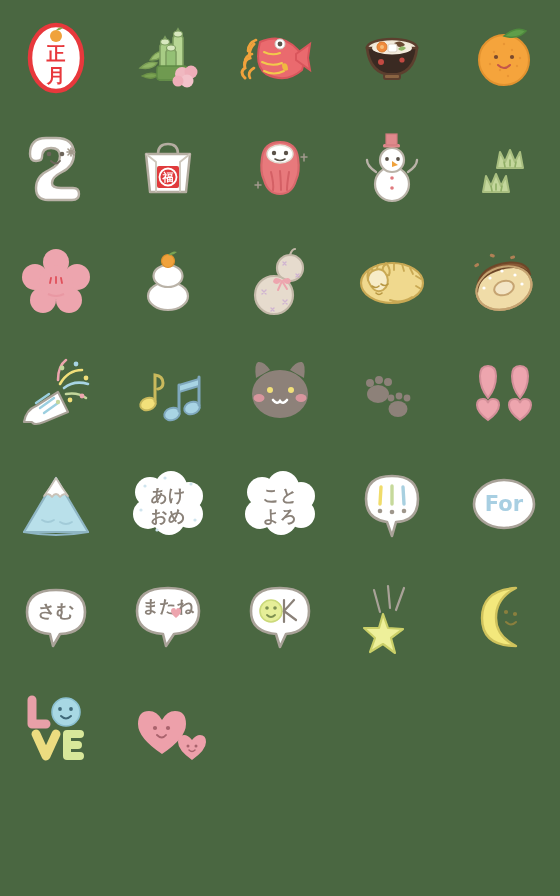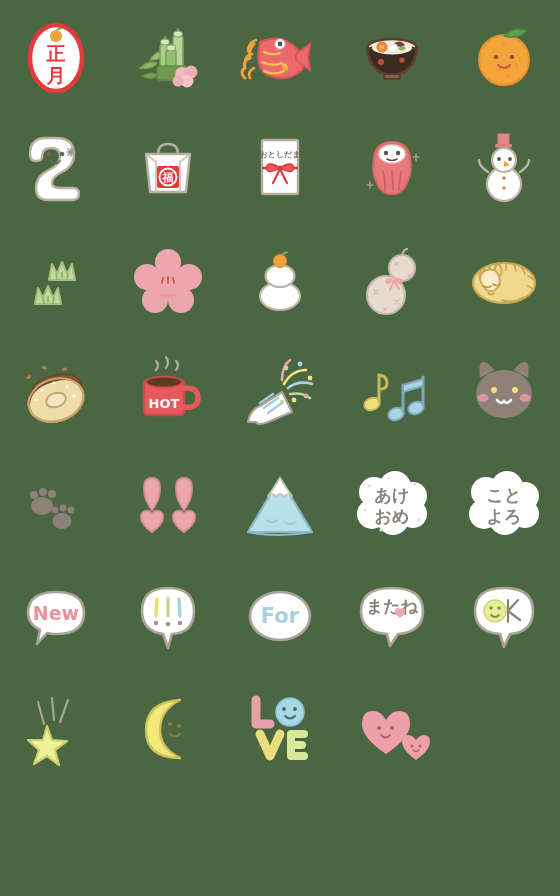--- a/index.html
+++ b/index.html
@@ -154,33 +154,20 @@
     <svg width="84" height="84" viewBox="0 0 84 84">
       <path d="M32 28 q0 -10 10 -10 q10 0 10 10" fill="none" stroke="#b5ada1" stroke-width="2.6"></path>
       <path d="M20 28 l44 0 l-4 38 l-36 0z" fill="#ffffff" stroke="#b5ada1" stroke-width="2.4" stroke-linejoin="round"></path>
       <path d="M20 28 l10 8 l0 30 M64 28 l-10 8 l0 30" fill="none" stroke="#cdc6bb" stroke-width="1.8"></path>
       <rect x="31" y="40" width="22" height="22" rx="2" fill="#e03a3c"></rect>
       <circle cx="42" cy="51" r="8.5" fill="none" stroke="#ffffff" stroke-width="1.8"></circle>
       <text class="bub-txt" x="42" y="52" font-size="11" fill="#ffffff">福</text>
     </svg>
   </div>
 
-  <div class="cell">
-    <svg width="84" height="84" viewBox="0 0 84 84">
-      <rect x="24" y="14" width="36" height="54" rx="2" fill="#ffffff" stroke="#b5ada1" stroke-width="2.4"></rect>
-      <text class="bub-txt" x="42" y="28" font-size="8" fill="#7a7065">おとしだま</text>
-      <g>
-        <path d="M24 42 l36 0" stroke="#e03a3c" stroke-width="2.4" fill="none"></path>
-        <path d="M42 42 q-12 -8 -14 0 q2 7 14 0z" fill="#ef5a5c" stroke="#d8383a" stroke-width="1.4"></path>
-        <path d="M42 42 q12 -8 14 0 q-2 7 -14 0z" fill="#ef5a5c" stroke="#d8383a" stroke-width="1.4"></path>
-        <path d="M42 43 l-7 14 M42 43 l7 14" stroke="#e03a3c" stroke-width="2.2" fill="none" stroke-linecap="round"></path>
-        <circle cx="42" cy="42" r="2.6" fill="#d8383a"></circle>
-      </g>
-    </svg>
-  </div>
 
   <div class="cell">
     <svg width="84" height="84" viewBox="0 0 84 84">
       <path d="M42 16 q16 0 18 16 q2 14 -2 22 q-4 14 -16 14 q-12 0 -16 -14 q-4 -8 -2 -22 q2 -16 18 -16z" fill="#e8797c" stroke="#d9686c" stroke-width="2.2"></path>
       <ellipse cx="42" cy="28" rx="13" ry="9" fill="#ffffff" stroke="#e2dbd1" stroke-width="1.4"></ellipse>
       <circle cx="36" cy="27" r="2.2" fill="#5b5249"></circle>
       <circle cx="48" cy="27" r="2.2" fill="#5b5249"></circle>
       <path d="M37 33 q5 3 10 0" fill="none" stroke="#5b5249" stroke-width="1.6" stroke-linecap="round"></path>
       <path d="M33 46 q3 12 2 18 M42 45 q1 12 1 19 M51 46 q-2 12 -2 18" fill="none" stroke="#d46065" stroke-width="2" stroke-linecap="round"></path>
       <g stroke="#a39a8d" stroke-width="1.5" stroke-linecap="round">
@@ -301,33 +288,20 @@
         <circle cx="22" cy="50" r="1.6"></circle>
       </g>
       <g fill="#b08055">
         <rect x="12" y="26" width="5" height="3" rx="1.4" transform="rotate(-30 14 27)"></rect>
         <rect x="28" y="16" width="5" height="3" rx="1.4" transform="rotate(20 30 17)"></rect>
         <rect x="48" y="18" width="5" height="3" rx="1.4" transform="rotate(-15 50 19)"></rect>
       </g>
     </svg>
   </div>
 
-  <div class="cell">
-    <svg width="84" height="84" viewBox="0 0 84 84">
-      <g stroke="#b5ada1" stroke-width="2.2" fill="none" stroke-linecap="round">
-        <path d="M30 20 q4 -5 0 -9"></path>
-        <path d="M40 18 q4 -6 0 -11"></path>
-        <path d="M50 20 q4 -5 0 -9"></path>
-      </g>
-      <rect x="18" y="30" width="40" height="35" rx="4" fill="#e8595d" stroke="#cf484c" stroke-width="2.4"></rect>
-      <path d="M58 38 q14 -1 14 10 q0 11 -14 9" fill="none" stroke="#e8595d" stroke-width="5.5" stroke-linecap="round"></path>
-      <ellipse cx="38" cy="32" rx="18" ry="5.5" fill="#5a3a22" stroke="#cf484c" stroke-width="2"></ellipse>
-      <text class="bub-txt" x="38" y="54" font-size="13" fill="#ffffff">HOT</text>
-    </svg>
-  </div>
 
   <div class="cell">
     <svg width="84" height="84" viewBox="0 0 84 84">
       <path d="M10 72 q2 -12 12 -16 l22 -14 l10 20 l-24 10 q-10 4 -12 0z" fill="#ffffff" stroke="#a9a298" stroke-width="2.2" stroke-linejoin="round"></path>
       <g stroke="#9ccfe0" stroke-width="2.4" stroke-linecap="round">
         <path d="M26 58 l14 -10 M30 63 l14 -10 M22 53 l13 -9"></path>
       </g>
       <g fill="none" stroke-linecap="round" stroke-width="2.6">
         <path d="M46 34 q8 -14 22 -14" stroke="#f2e07a"></path>
         <path d="M50 38 q10 -8 24 -4" stroke="#a8d4e4"></path>
@@ -442,26 +416,20 @@
         <circle cx="46" cy="57" r="16" fill="#ffffff"></circle>
         <circle cx="66" cy="52" r="14" fill="#ffffff"></circle>
         <rect x="22" y="26" width="48" height="32" fill="#ffffff"></rect>
       </g>
       <text class="bub-txt" x="45" y="34" font-size="17" fill="#8a8178">こと</text>
       <text class="bub-txt" x="45" y="55" font-size="17" fill="#8a8178">よろ</text>
     </svg>
   </div>
 
 
-  <div class="cell">
-    <svg width="86" height="84" viewBox="0 0 86 84">
-      <path d="M43 18 q28 0 28 21 q0 21 -28 21 q-5 0 -9 -1 l-10 11 l3 -14 q-12 -6 -12 -17 q0 -21 28 -21z" fill="#ffffff" stroke="#a9a298" stroke-width="2.6" stroke-linejoin="round"></path>
-      <text class="bub-txt" x="43" y="40" font-size="19" fill="#e8939e">New</text>
-    </svg>
-  </div>
 
 
   <div class="cell">
     <svg width="80" height="84" viewBox="0 0 80 84">
       <path d="M40 14 q26 0 26 23 q0 22 -22 23 l-4 14 l-5 -14 q-21 -3 -21 -23 q0 -23 26 -23z" fill="#ffffff" stroke="#a9a298" stroke-width="2.6" stroke-linejoin="round"></path>
       <g stroke-linecap="round" stroke-width="3.4" fill="none">
         <path d="M29 25 l-1 17" stroke="#f0dc6a"></path>
         <path d="M40 24 l0 18" stroke="#c6d99b"></path>
         <path d="M51 25 l1 17" stroke="#a8d0e0"></path>
       </g>
@@ -476,20 +444,26 @@
   <div class="cell">
     <svg width="86" height="84" viewBox="0 0 86 84">
       <ellipse cx="43" cy="42" rx="30" ry="24" fill="#ffffff" stroke="#a9a298" stroke-width="2.6"></ellipse>
       <text class="bub-txt" x="43" y="43" font-size="21" fill="#a8cfe2">For</text>
     </svg>
   </div>
 
 
 
 
+  <div class="cell">
+    <svg width="88" height="84" viewBox="0 0 88 84">
+      <path d="M44 16 q29 0 29 22 q0 21 -25 22 l-7 12 l-3 -12 q-23 -2 -23 -22 q0 -22 29 -22z" fill="#ffffff" stroke="#a9a298" stroke-width="2.6" stroke-linejoin="round"></path>
+      <text class="bub-txt" x="44" y="38" font-size="18" fill="#8a8178">さむ</text>
+    </svg>
+  </div>
 
   <div class="cell">
     <svg width="92" height="84" viewBox="0 0 92 84">
       <path d="M46 14 q31 0 31 23 q0 21 -25 23 l-8 12 l-3 -12 q-26 -2 -26 -23 q0 -23 31 -23z" fill="#ffffff" stroke="#a9a298" stroke-width="2.6" stroke-linejoin="round"></path>
       <text class="bub-txt" x="46" y="33" font-size="17" fill="#8a8178">またね</text>
       <path d="M54 44 q-5 -4 -5 -7 q0 -3 3 -3 q1.5 0 2 2 q0.5 -2 2 -2 q3 0 3 3 q0 3 -5 7z" fill="#eda5ae"></path>
     </svg>
   </div>
 
   <div class="cell">

